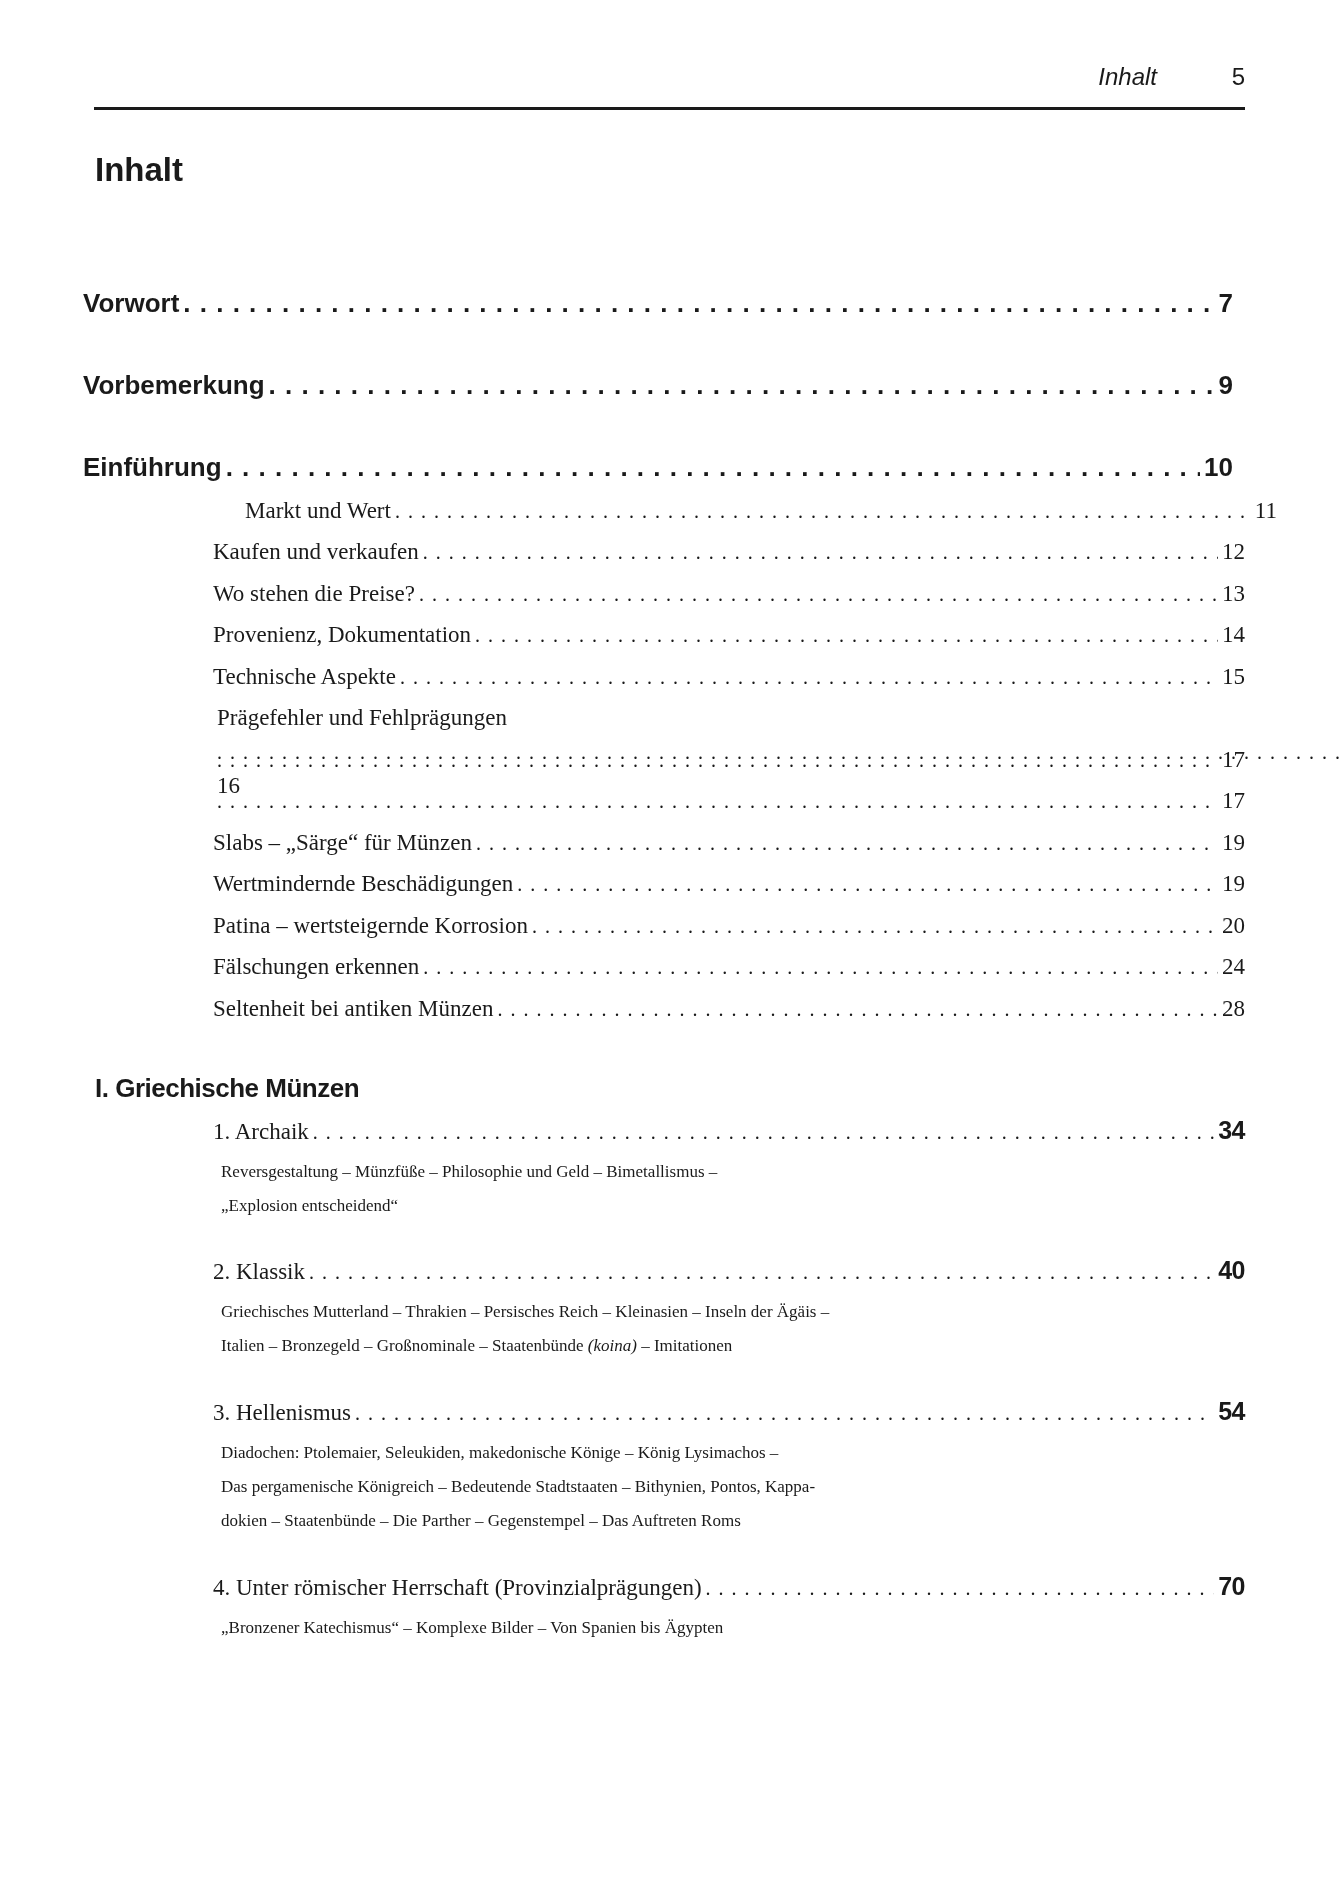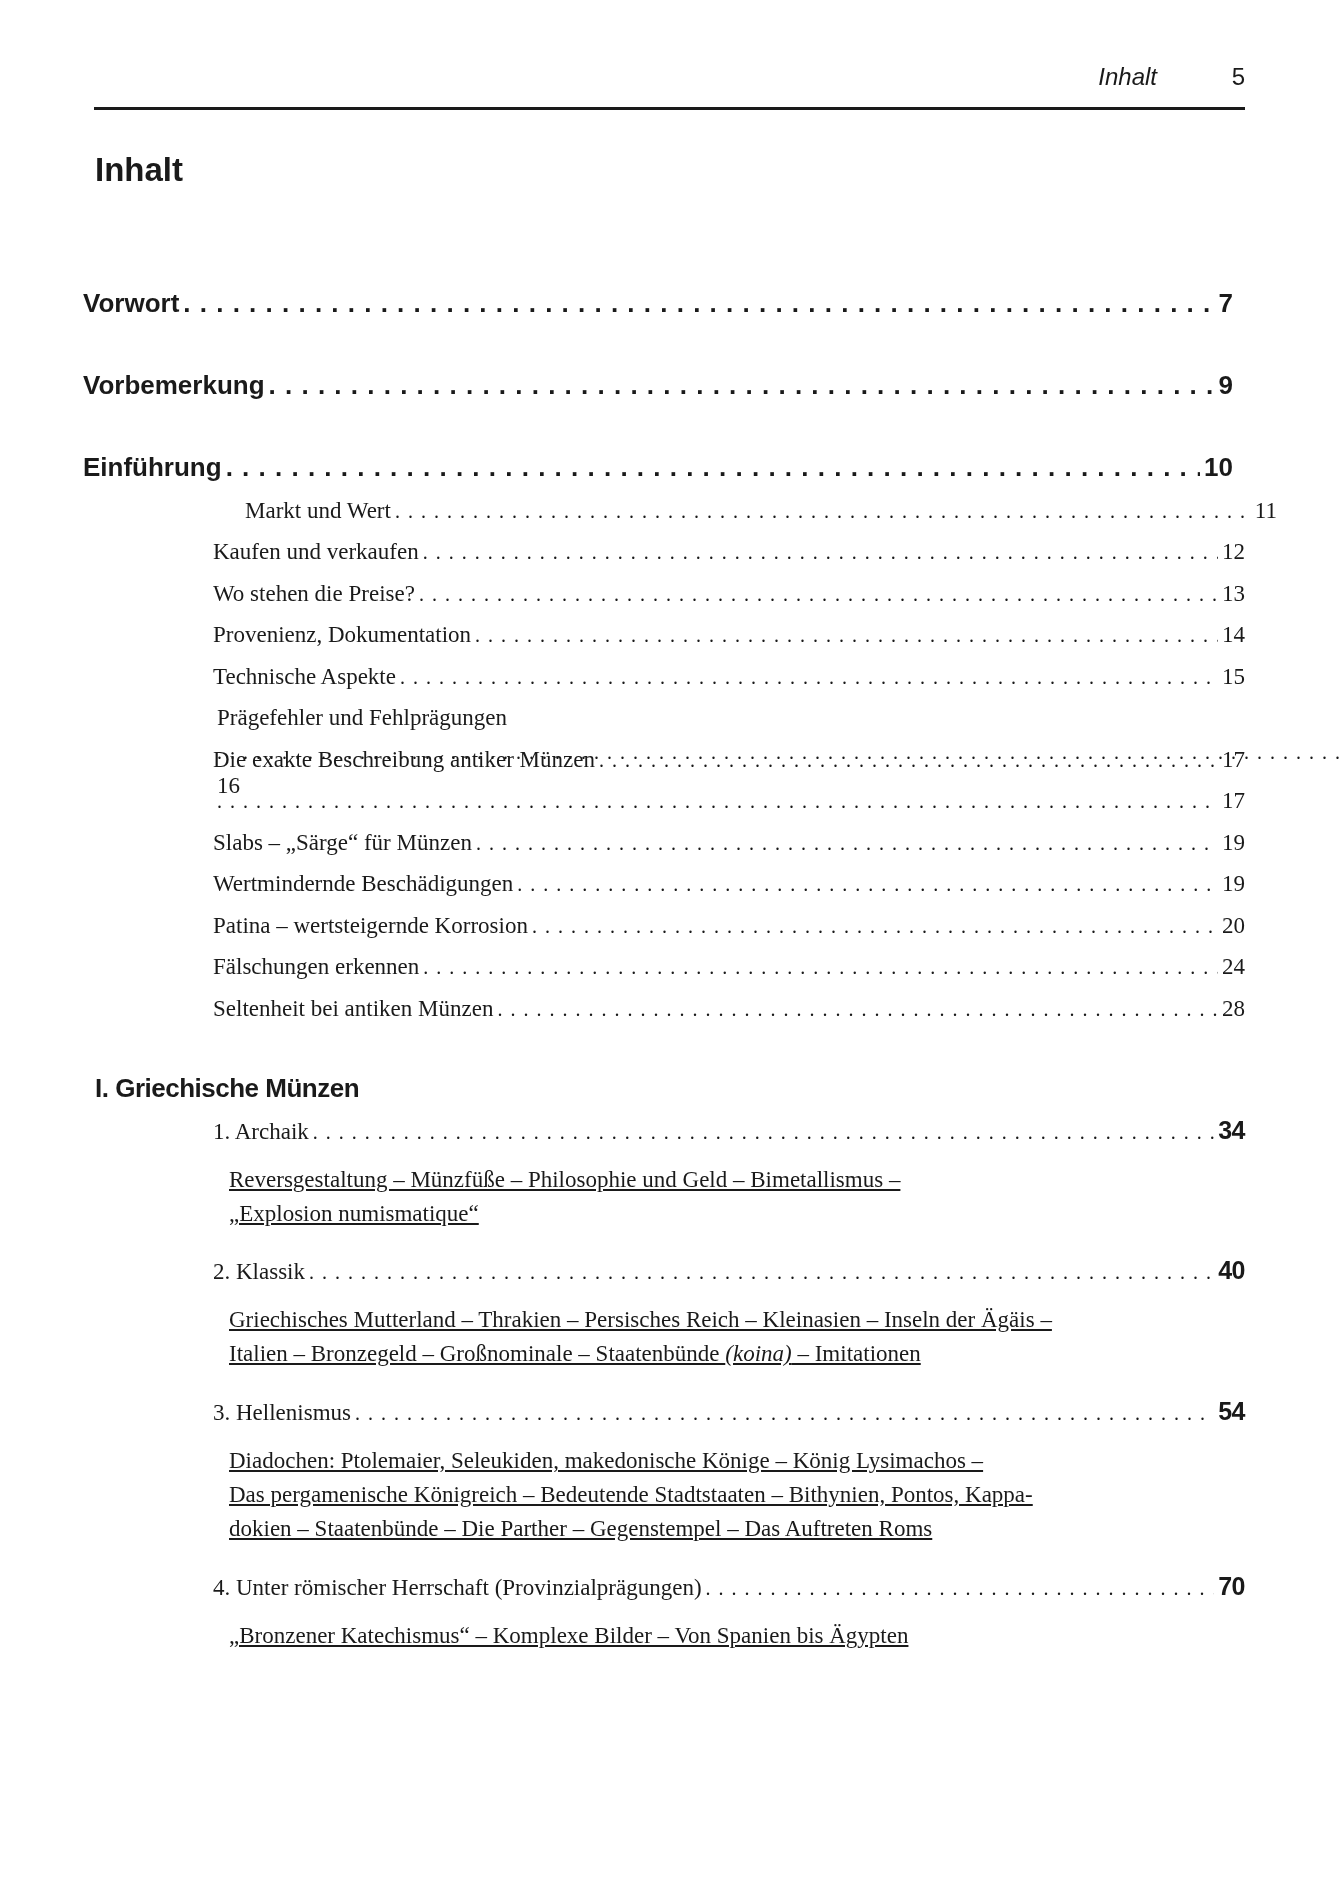--- a/index.html
+++ b/index.html
@@ -25,21 +25,21 @@
 
   .sub-entry { left:213px; width:1032px; font-size:23px; line-height:34px; }
   .sub-entry .leader { letter-spacing:1.5px; font-size:20px; }
 
   .section-heading { position:absolute; left:95px; font-size:26px; font-weight:bold; line-height:34px; margin:0; letter-spacing:-0.5px; }
 
   .chap-entry { left:213px; width:1032px; font-size:23px; line-height:34px; }
   .chap-entry .leader { letter-spacing:1.5px; font-size:20px; }
   .chap-entry .pg { font-family:"Liberation Sans", "DejaVu Sans", sans-serif; font-weight:bold; font-size:25px; letter-spacing:-0.5px;text-align:right; }
 
-  .chap-desc { position:absolute; left:213px; width:1000px; font-size:23px; line-height:34px; margin:16px;text-decoration:underline; }
+  .chap-desc { position:absolute; left:213px; width:1000px; font-size:17px; line-height:34px; margin:8px; }
   .chap-desc span.it { font-style:italic; }
 </style>
 </head>
 <body>
 
 <div class="running-head sans">
   <span class="running-title">Inhalt</span>
   <span class="running-page">5</span>
 </div>
 <div class="head-rule"></div>
@@ -86,21 +86,20 @@
   <span class="label">Technische Aspekte</span>
   <span class="leader"></span>
   <span class="pg">15</span>
 </div>
 <div class="toc-line sub-entry serif" style="top:701px;flex-direction:column;">
   <span class="label">Prägefehler und Fehlprägungen</span>
   <span class="leader"></span>
   <span class="pg">16</span>
 </div>
 <div class="toc-line sub-entry serif" style="top:743px;">
-  <span class="label">Die exakte Beschreibung antiker Münzen</span>
   <span class="leader"></span>
   <span class="pg">17</span>
 </div>
 <div class="toc-line sub-entry serif" style="top:784px;">
   <span class="leader"></span>
   <span class="pg">17</span>
 </div>
 <div class="toc-line sub-entry serif" style="top:826px;">
   <span class="label">Slabs – „Särge“ für Münzen</span>
   <span class="leader"></span>
@@ -128,21 +127,21 @@
 </div>
 
 <h2 class="section-heading sans" style="top:1071px;">I. Griechische Münzen</h2>
 
 <div class="toc-line chap-entry serif" style="top:1113px;">
   <span class="label">1. Archaik</span>
   <span class="leader"></span>
   <span class="pg">34</span>
 </div>
 <p class="chap-desc serif" style="top:1147px;">Reversgestaltung – Münzfüße – Philosophie und Geld – Bimetallismus –</p>
-<p class="chap-desc serif" style="top:1181px;">„Explosion numismatique“</p>
+<p class="chap-desc serif" style="top:1181px;">„Explosion entscheidend“</p>
 
 <div class="toc-line chap-entry serif" style="top:1253px;">
   <span class="label">2. Klassik</span>
   <span class="leader"></span>
   <span class="pg">40</span>
 </div>
 <p class="chap-desc serif" style="top:1287px;">Griechisches Mutterland – Thrakien – Persisches Reich – Kleinasien – Inseln der Ägäis –</p>
 <p class="chap-desc serif" style="top:1321px;"><span>Italien – Bronzegeld – Großnominale – Staatenbünde </span><span class="it">(koina)</span><span> – Imitationen</span></p>
 
 <div class="toc-line chap-entry serif" style="top:1394px;">

